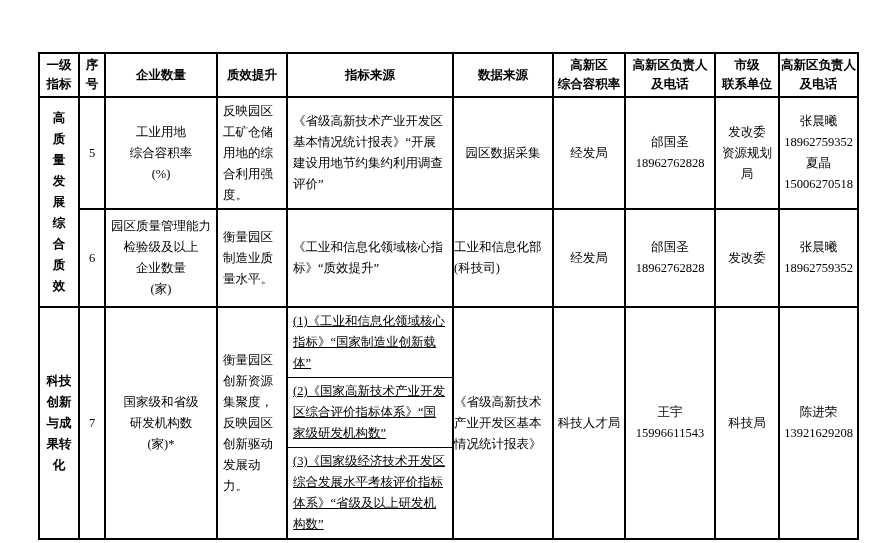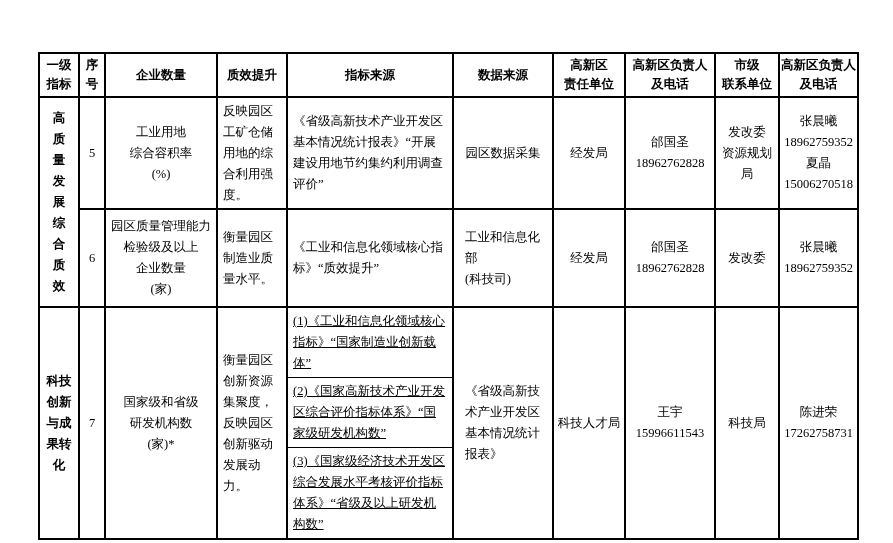--- a/index.html
+++ b/index.html
@@ -42,21 +42,21 @@
   td.cat {
     font-family: "Liberation Sans", "DejaVu Sans", sans-serif;
     font-weight: bold;
     text-align: center;
     white-space: pre-line;
     line-height: 21px;
   }
   td.c  { text-align: center; }
   td.l  { text-align: left; padding: 2px 5px; }
   td.pre { white-space: pre-line; }
-  td.ds  { padding: 2px 11px; margin-top: 24px; }
+  td.ds  { padding: 2px 0; margin-top: 24px; }
 
   td.src-multi { padding: 0; height: 204px; text-decoration: underline; }
   .src-stack { display: flex; flex-direction: column; height: 100%; }
   .src-item {
     flex: 1 1 auto;
     display: flex; align-items: center;
     padding: 3px 5px;
     border-bottom: 1px solid #000;
     text-align: left;
   }
@@ -83,21 +83,21 @@
       <tr class="hdr-row">
         <th>一级
 指标</th>
         <th>序
 号</th>
         <th>企业数量</th>
         <th>质效提升</th>
         <th>指标来源</th>
         <th>数据来源</th>
         <th>高新区
-责任单位</th>
+综合容积率</th>
         <th>高新区负责人
 及电话</th>
         <th>市级
 联系单位</th>
         <th>高新区负责人
 及电话</th>
       </tr>
     </thead>
     <tbody>
       <tr class="row-5">
@@ -161,17 +161,17 @@
             <div class="src-item">(2)《国家高新技术产业开发区综合评价指标体系》“国家级研发机构数”</div>
             <div class="src-item">(3)《国家级经济技术开发区综合发展水平考核评价指标体系》“省级及以上研发机构数”</div>
           </div>
         </td>
         <td class="l ds">《省级高新技术产业开发区基本情况统计报表》</td>
         <td class="c">科技人才局</td>
         <td class="c pre">王宇
 15996611543</td>
         <td class="c pre">科技局</td>
         <td class="c pre">陈进荣
-17262758731</td>
+13921629208</td>
       </tr>
     </tbody>
   </table>
 </div>
 
 </body></html>

